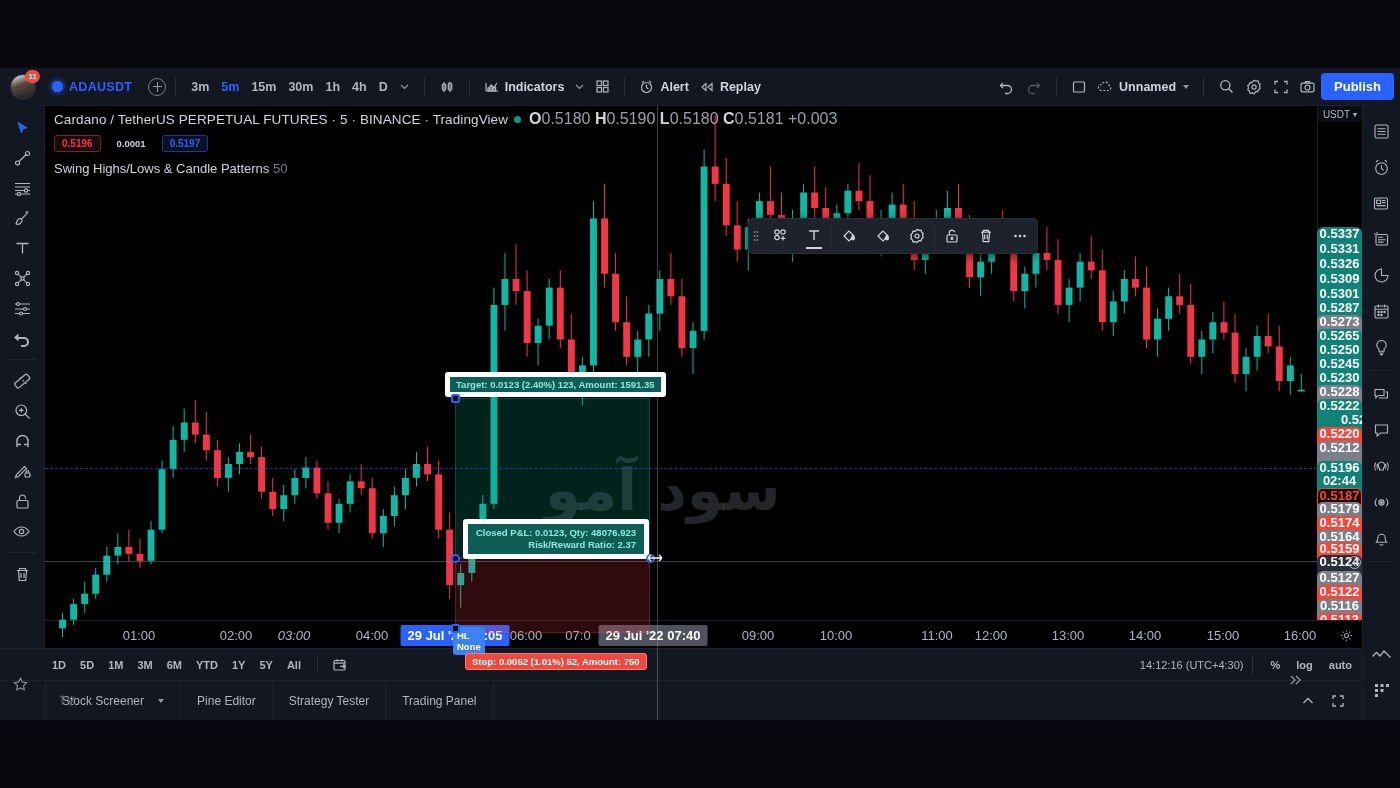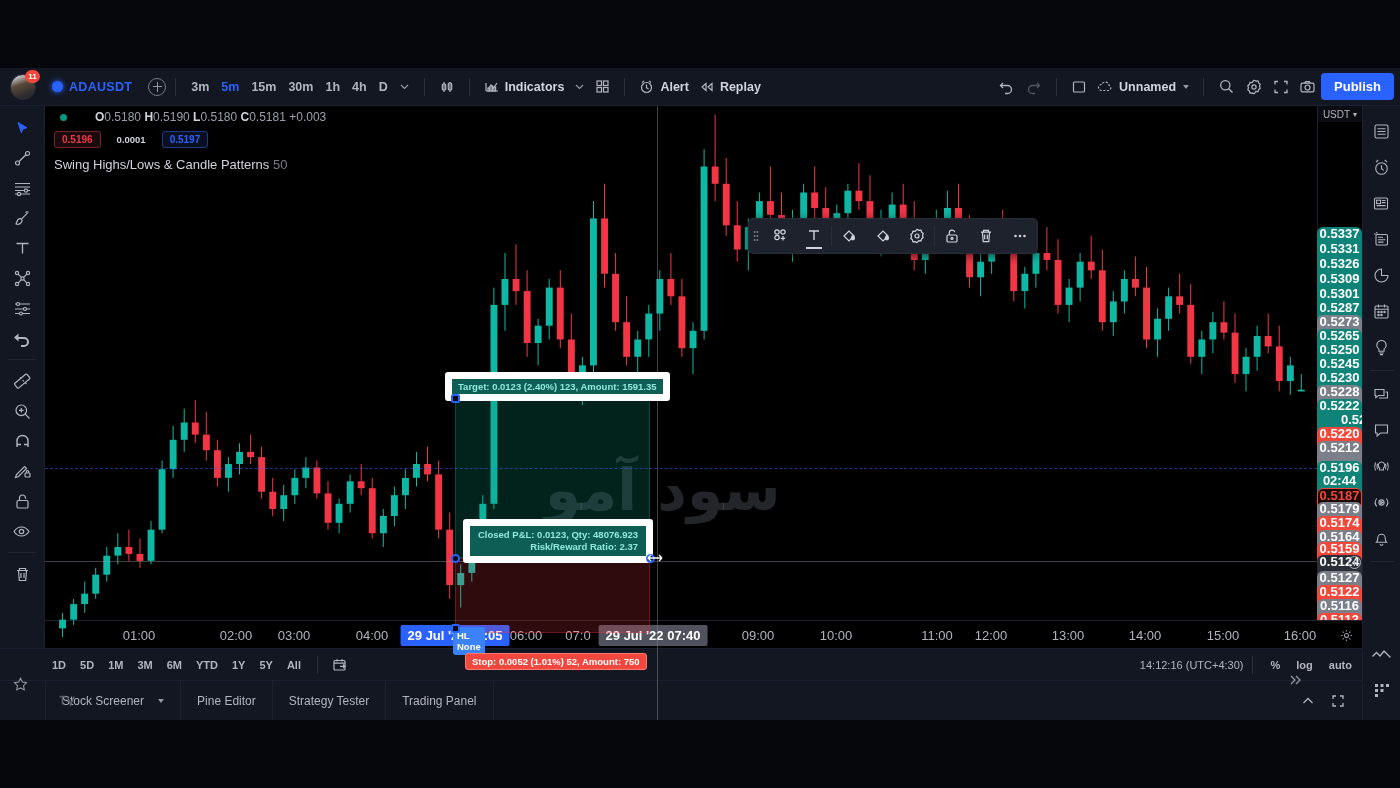--- a/index.html
+++ b/index.html
@@ -106,21 +106,21 @@
     color: #b2b5be; font-size: 10px; background: #0a0c12;
   }
   .plabel {
     position: absolute; right: 0; width: 45px; height: 29px; line-height: 13px;
     font-size: 13px; text-align: center; color: #d1d4dc; font-weight: bold; border-radius: 6px;
   }
 
   
   .legend { position: absolute; left: 9px; top: 4px; z-index: 12; }
   .legend-title { font-size: 13.5px; color: #d1d4dc; letter-spacing: .1px; }
-  .legend-ohlc { font-size: 12px; color: #9aa0ab; margin-left: 22px; }
+  .legend-ohlc { font-size: 16px; color: #9aa0ab; margin-left: 2px; }
   .legend-ohlc b { color: #d1d4dc; font-weight: bold; }
   .legend-dot { display: inline-block; width: 7px; height: 7px; border-radius: 50%;
                 background: #089981; vertical-align: middle; margin: 0 6px; }
   .legend-row2 { margin-top: 7px; display: flex; align-items: center; gap: 9px; }
   .pill {
     font-size: 10px; padding: 2px 7px; border-radius: 3px; font-weight: bold;
   }
   .pill.red { color: #f23645; border: 1px solid #7a2028; background: #1a0c0e; }
   .pill.blue { color: #2962ff; border: 1px solid #1e3a8a; background: #0b1020; }
   .pill.plain { color: #d1d4dc; font-size: 9.5px; font-weight: bold; }
@@ -158,21 +158,21 @@
 
   
   .pos-profit { position: absolute; background: rgba(8,153,129,.22);
                 border: 1px solid rgba(8,153,129,.35); z-index: 8; }
   .pos-loss   { position: absolute; background: rgba(242,54,69,.20);
                 border: 1px solid rgba(242,54,69,.30); z-index: 8; }
   .lbl {
     position: absolute; font-size: 9.5px; font-weight: bold; color: #fff;
     padding: 2px 6px; border-radius: 3px; white-space: nowrap; z-index: 14;
   }
-  .lbl.teal { background: #0f5e55; border: 7px solid #ffffff; color: #8fe8dd; }
+  .lbl.teal { background: #0f5e55; border: 5px solid #ffffff; color: #8fe8dd; }
   .lbl.red  { background: #f0483e; border: 1px solid #ff7a70; color: #fff; margin-top: 17px; }
   .lbl.blue { background: #3b82f6; color: #fff; text-align: left; line-height: 11px; margin-left: 20px; }
   .handle {
     position: absolute; width: 9px; height: 9px; background: #0a0c12;
     border: 2px solid #2962ff; border-radius: 2px; z-index: 16;
   }
   .hline { position: absolute; height: 1px; z-index: 12; }
 
   
   .xhair-v { position: absolute; width: 1px; background: rgba(140,145,155,.45); z-index: 9; }
@@ -757,20 +757,21 @@
         <path d="M5 7h14M5 7l3-3M5 7l3 3M19 7l-3-3M19 7l-3 3"></path>
       </svg>
     </div>
 
     <div class="plus-marker" style="left:1303px;top:450px"></div>
 
     <div class="watermark">سود آمو</div>
 
     <div class="legend">
       <div style="display:flex;align-items:center">
+        <span class="legend-title">Cardano / TetherUS PERPETUAL FUTURES · 5 · BINANCE · TradingView</span>
         <span class="legend-dot"></span>
         <span class="legend-ohlc">
           <b>O</b><span>0.5180</span>
           <b>H</b><span>0.5190</span>
           <b>L</b><span>0.5180</span>
           <b>C</b><span>0.5181</span>
           <span>+0.003</span>
         </span>
       </div>
       <div class="legend-row2">
@@ -903,21 +904,21 @@
           <div class="plabel" style="background: transparent; color: rgb(178, 181, 190); top: 582px; font-weight: normal;">0.5020</div>
           <div class="plabel" style="background: transparent; color: rgb(178, 181, 190); top: 607px; font-weight: normal;">0.5000</div>
         </div>
     </div>
   </div>
 
   <div class="timeaxis">
     <div id="time-labels">
         <div class="tlabel" style="left: 94px;">01:00</div>
         <div class="tlabel" style="left: 191px;">02:00</div>
-        <div class="tlabel" style="left: 249px;">03:00</div>
+        <div class="tlabel" style="left: 249px; font-style: italic;">03:00</div>
         <div class="tlabel" style="left: 327px;">04:00</div>
         <div class="tlabel hi-blue" style="left: 410px;">29 Jul '22   05:05</div>
         <div class="tlabel" style="left: 481px;">06:00</div>
         <div class="tlabel" style="left: 533px;">07:0</div>
         <div class="tlabel hi-gray" style="left: 608px;">29 Jul '22   07:40</div>
         <div class="tlabel" style="left: 713px;">09:00</div>
         <div class="tlabel" style="left: 791px;">10:00</div>
         <div class="tlabel" style="left: 892px;">11:00</div>
         <div class="tlabel" style="left: 946px;">12:00</div>
         <div class="tlabel" style="left: 1023px;">13:00</div>

